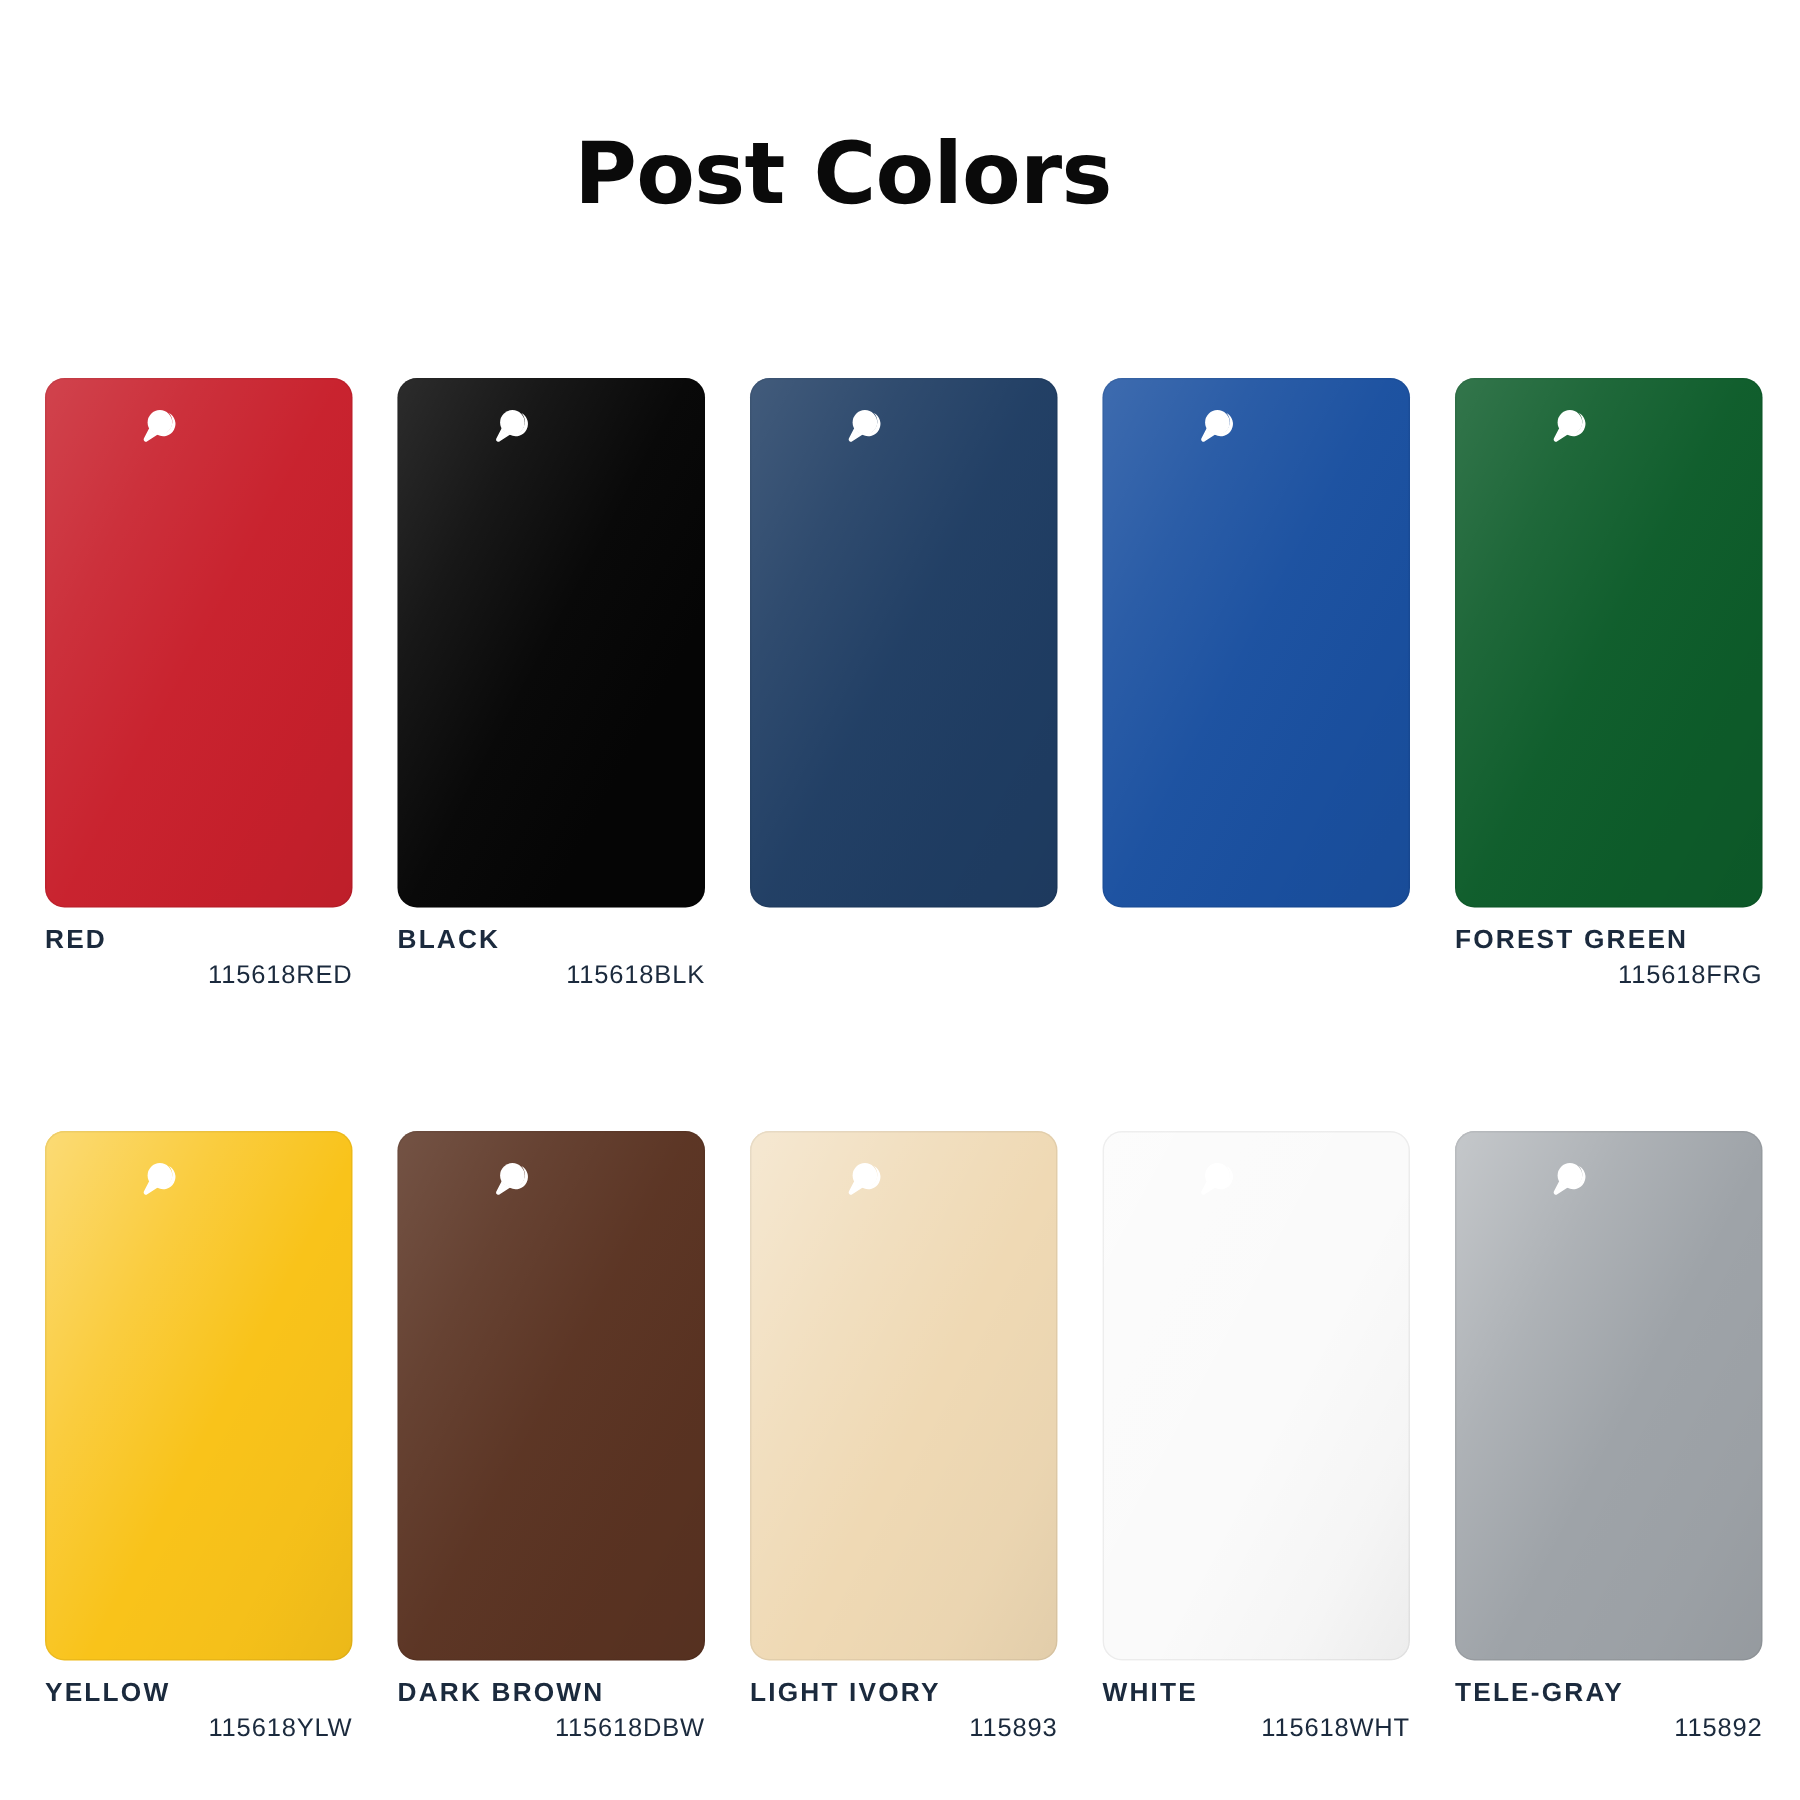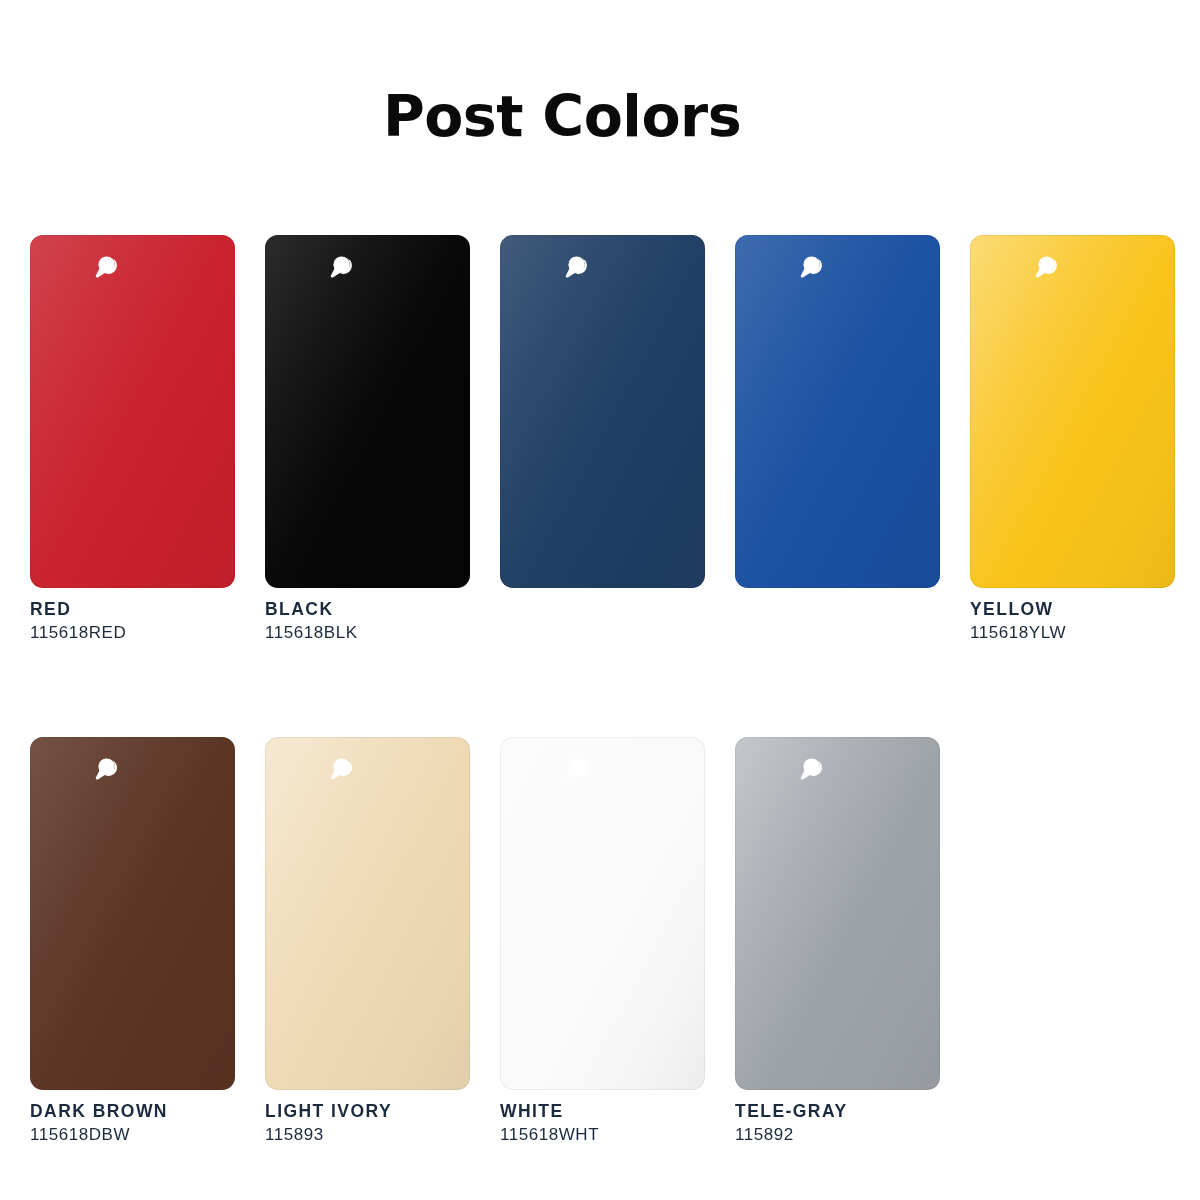--- a/index.html
+++ b/index.html
@@ -37,21 +37,21 @@
     letter-spacing: -0.5px;
     color: #0a0a0a;
     line-height: 1;
     margin: 0;
   }
 
   
   .swatch-grid {
     position: absolute;
     left: 30px;
-    top: 235px;
+    top: 252px;
     width: 1145px;
     display: grid;
     grid-template-columns: repeat(5, 205px);
     grid-column-gap: 30px;
     grid-row-gap: 92px;
   }
 
   .swatch-cell {
     width: 205px;
     position: relative;
@@ -129,20 +129,21 @@
   }
   .swatch-code {
     font-family: "Liberation Sans", sans-serif;
     font-size: 17px;
     font-weight: 400;
     letter-spacing: 0.55px;
     color: #1b2a3d;
     line-height: 1.35;
     margin-top: 2px;
     white-space: nowrap;
+    text-align: right;
   }
 </style>
 </head>
 <body>
 
 <div class="page">
 
   <div class="title-wrap">
     <h1 class="title">Post Colors</h1>
   </div>
@@ -194,20 +195,35 @@
           <div class="gloss"></div>
           <div class="keyhole">
             <svg class="kh-svg" viewBox="0 0 34 34" xmlns="http://www.w3.org/2000/svg">
               <path d="M22.6 8.4 A8.2 8.2 0 1 1 9.6 18.2 L5.9 25.4 A1.5 1.5 0 0 0 8.2 27.2 L14.9 22.9 A8.2 8.2 0 0 0 22.6 8.4 Z" fill="#ffffff"></path>
               <circle cx="16.6" cy="14.6" r="8.2" fill="#ffffff"></circle>
             </svg>
           </div>
         </div>
       </div>
       <div class="swatch-cell">
+        <div class="chip" style="background: rgb(13, 92, 42);">
+          <div class="gloss"></div>
+          <div class="keyhole">
+            <svg class="kh-svg" viewBox="0 0 34 34" xmlns="http://www.w3.org/2000/svg">
+              <path d="M22.6 8.4 A8.2 8.2 0 1 1 9.6 18.2 L5.9 25.4 A1.5 1.5 0 0 0 8.2 27.2 L14.9 22.9 A8.2 8.2 0 0 0 22.6 8.4 Z" fill="#ffffff"></path>
+              <circle cx="16.6" cy="14.6" r="8.2" fill="#ffffff"></circle>
+            </svg>
+          </div>
+        </div>
+        <div class="caption">
+          <div class="swatch-name">FOREST GREEN</div>
+          <div class="swatch-code">115618FRG</div>
+        </div>
+      </div>
+      <div class="swatch-cell">
         <div class="chip light" style="background: rgb(249, 195, 26);">
           <div class="gloss"></div>
           <div class="keyhole">
             <svg class="kh-svg" viewBox="0 0 34 34" xmlns="http://www.w3.org/2000/svg">
               <path d="M22.6 8.4 A8.2 8.2 0 1 1 9.6 18.2 L5.9 25.4 A1.5 1.5 0 0 0 8.2 27.2 L14.9 22.9 A8.2 8.2 0 0 0 22.6 8.4 Z" fill="#ffffff"></path>
               <circle cx="16.6" cy="14.6" r="8.2" fill="#ffffff"></circle>
             </svg>
           </div>
         </div>
         <div class="caption">

